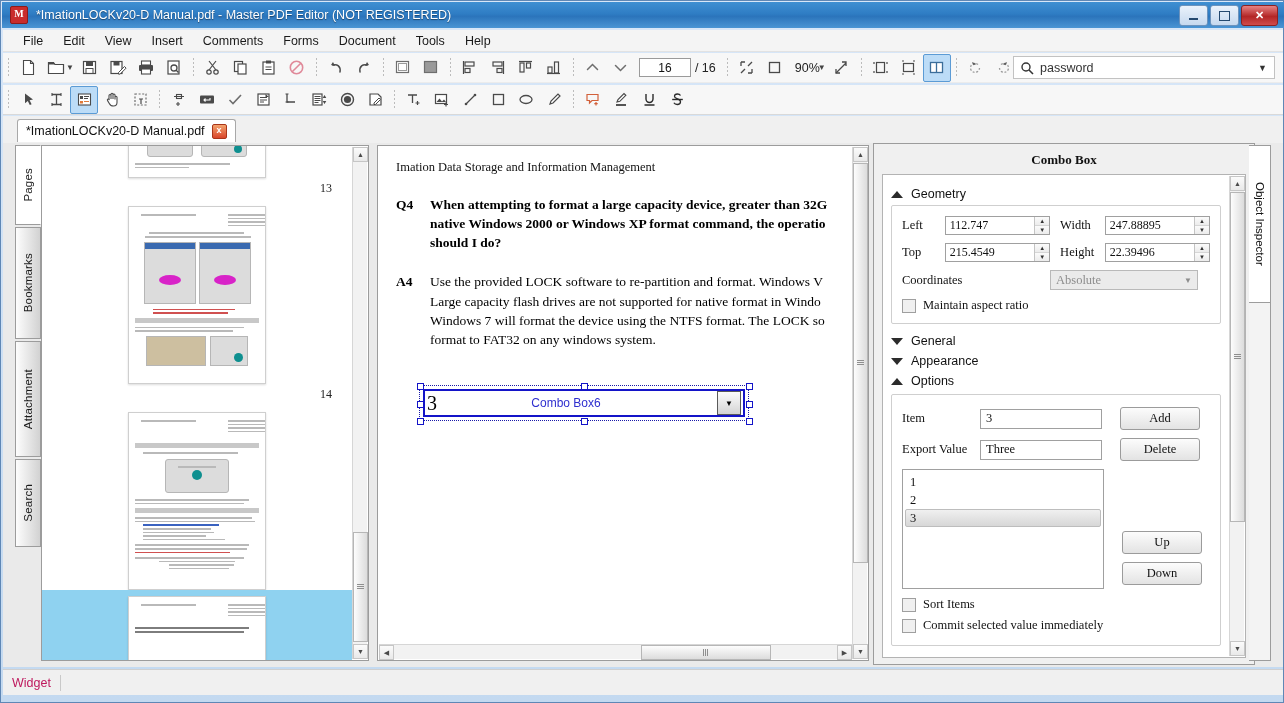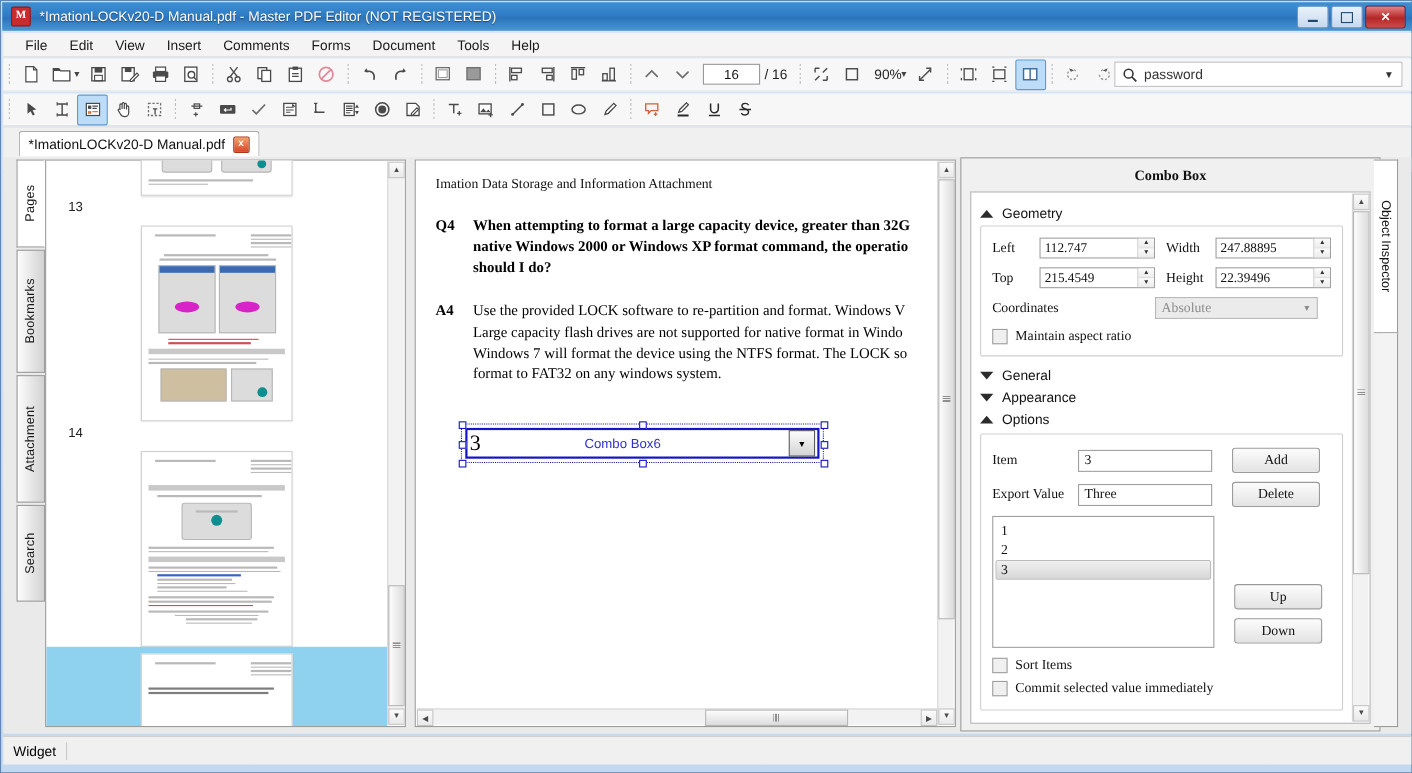--- a/index.html
+++ b/index.html
@@ -124,22 +124,22 @@
   .thumbpanel{
     position:absolute;left:38px;top:2px;width:328px;height:516px;
     background:#fff;border:1px solid #9c9c9c;box-sizing:border-box;overflow:hidden;
   }
   .thumblist{position:absolute;left:0;top:0;width:310px;height:514px;overflow:hidden;}
   .thumb{position:relative;margin:0 auto;width:270px;}
   .thumb .sheet{
     background:#fff;border:1px solid #cfcfcf;margin:0 auto;
     box-shadow:0 1px 2px rgba(0,0,0,.14);overflow:hidden;position:relative;
   }
-  .thumb .num{text-align:left;font-size:12px;color:#222;padding:3px 0 10px;
-    font-family:Liberation Sans, sans-serif;}
+  .thumb .num{text-align:right;font-size:12px;color:#222;padding:3px 0 10px;
+    font-family:Liberation Serif, serif;}
   .thumb.selected{background:#8fd2f0;}
   
   .tl{height:1.6px;background:#b9b9b9;margin:2px 6px;}
   .tl.s{width:40%;}
   .tl.m{width:70%;}
   .tl.dark{background:#7d7d7d;}
   .tl.red{background:#d05050;}
   .tl.blue{background:#3a62c0;}
   .th-head{display:flex;justify-content:space-between;padding:5px 6px 2px;}
   .th-hl{width:44%;}
@@ -308,21 +308,21 @@
     position:absolute;left:1246px;top:160px;width:22px;height:358px;
     border:1px solid #9c9c9c;border-top:none;border-left:none;background:#f3f3f3;
     box-sizing:border-box;
   }
   
   .statusbar{
     position:absolute;left:2px;top:668px;width:1280px;height:26px;
     background:#f0f0f0;border-top:1px solid #cfcfcf;box-sizing:border-box;
     display:flex;align-items:center;
   }
-  .statusbar .txt{font-size:12.5px;color:#000000;padding-left:9px;}
+  .statusbar .txt{font-size:12.5px;color:#be185d;padding-left:9px;}
   .statusbar .divider{width:1px;height:16px;background:#c9c9c9;margin-left:9px;}
   svg{display:block;}
 </style>
 </head>
 <body>
 
 <div class="app">
 
   <div class="titlebar">
     <div class="title-icon">M</div>
@@ -872,21 +872,21 @@
         <div class="vs-thumb" style="top:385px;height:110px">
             <div class="grip"></div>
           </div>
         <div class="vs-down">▼</div>
       </div>
     </div>
 
     <div class="viewer">
       <div class="page">
         <div class="pg-head">
-          <div>Imation Data Storage and Information Attachment</div>
+          <div>Imation Data Storage and Information Management</div>
         </div>
 
         <div class="qa q">
           <div class="tag">Q4</div>
           <div class="body">
             <div>When attempting to format a large capacity device, greater than 32G</div>
             <div>native Windows 2000 or Windows XP format command, the operatio</div>
             <div>should I do?</div>
           </div>
         </div>

